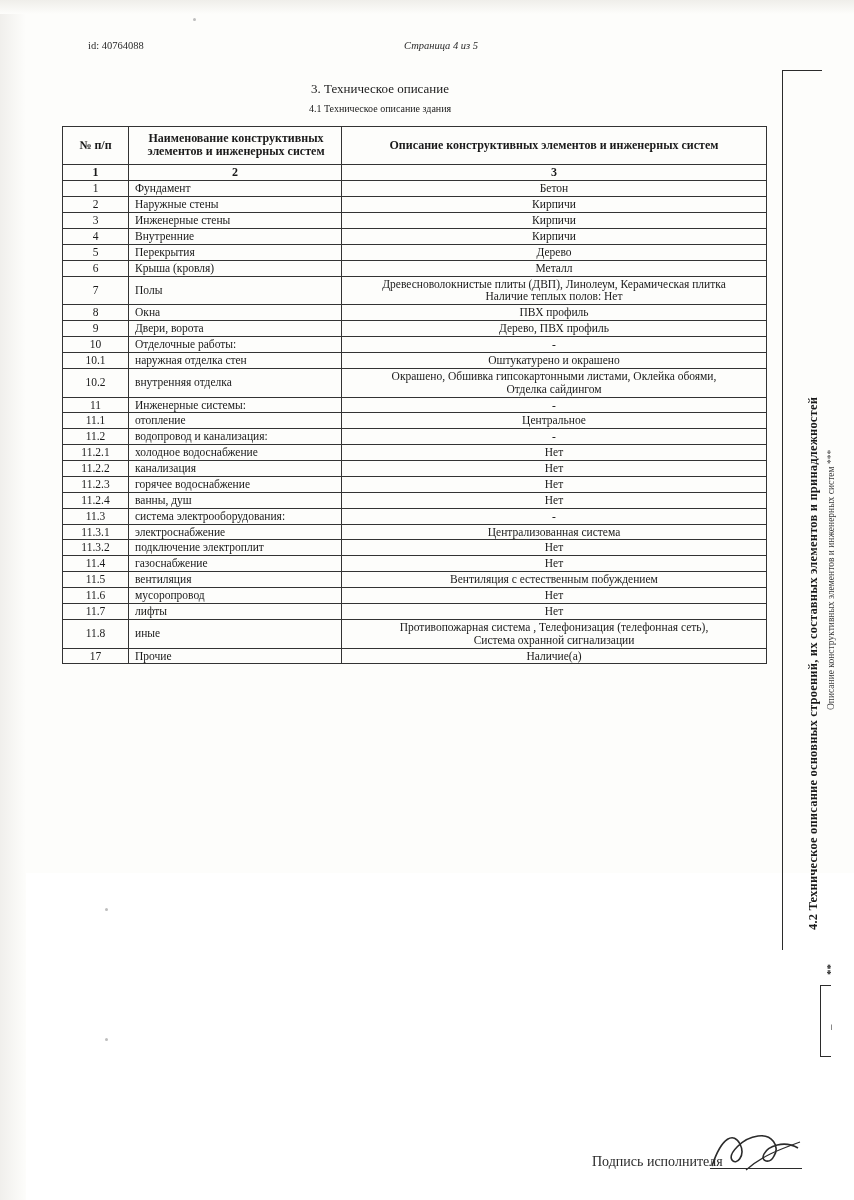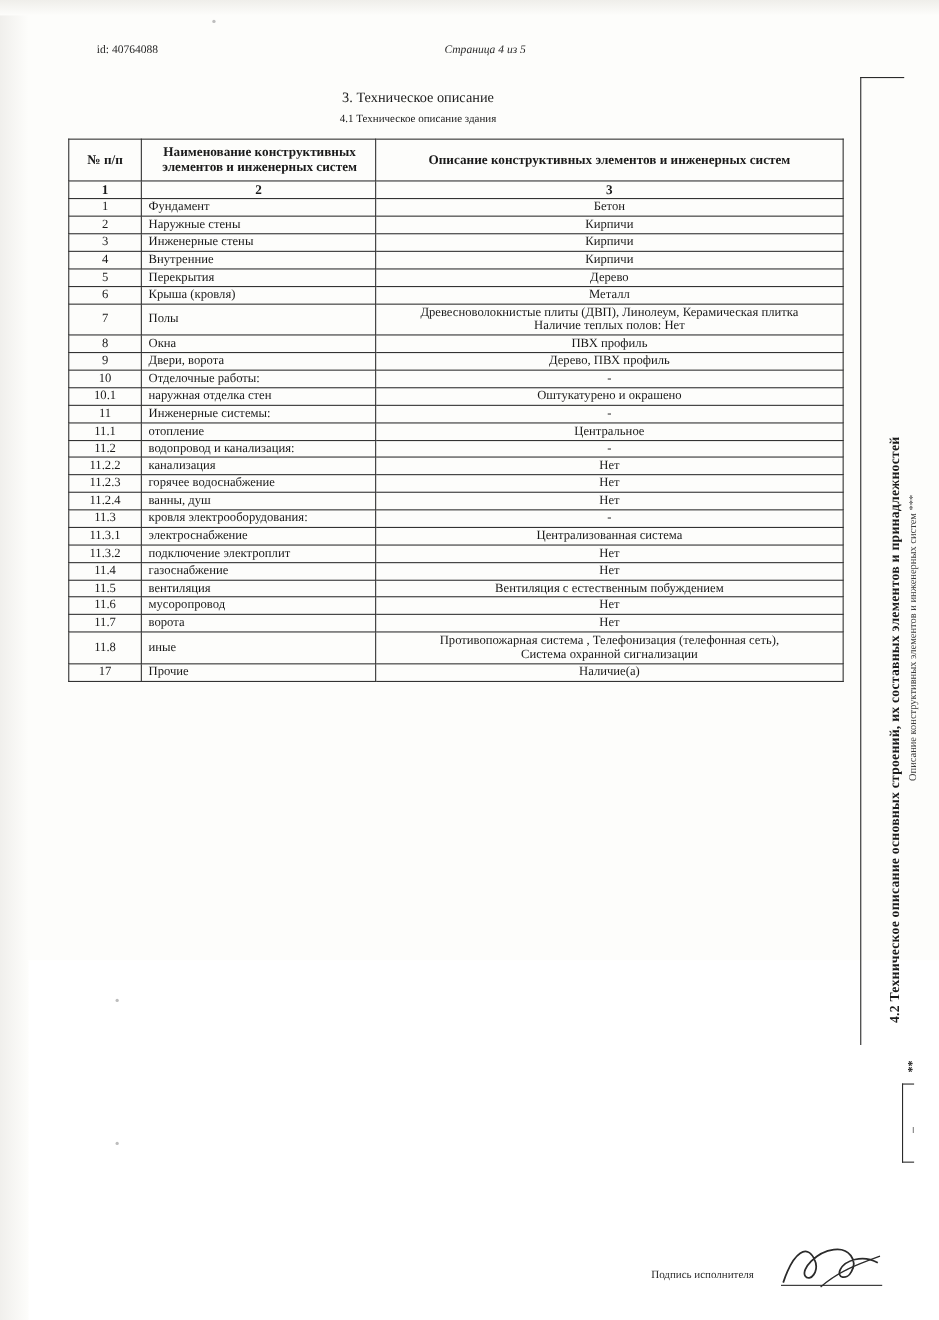--- a/index.html
+++ b/index.html
@@ -151,21 +151,21 @@
     height: 70px;
     border-left: 1px solid #2b2b2b;
     border-top: 1px solid #2b2b2b;
     border-bottom: 1px solid #2b2b2b;
   }
 
   .sign {
     position: absolute;
     left: 592px;
     top: 1154px;
-    font-size: 10px;
+    font-size: 14px;
     color: #2b2b2b;
   }
   .sign-line {
     position: absolute;
     left: 710px;
     top: 1168px;
     width: 92px;
     height: 1px;
     background: #2b2b2b;
   }
@@ -257,53 +257,63 @@
         <tr>
           <td class="c-num">10</td>
           <td class="c-name">Отделочные работы:</td>
           <td class="c-desc">-</td>
         </tr>
         <tr>
           <td class="c-num">10.1</td>
           <td class="c-name">наружная отделка стен</td>
           <td class="c-desc">Оштукатурено и окрашено</td>
         </tr>
+        <tr class="tall">
+          <td class="c-num">10.2</td>
+          <td class="c-name">внутренняя отделка</td>
+          <td class="c-desc two-line">Окрашено, Обшивка гипсокартонными листами, Оклейка обоями,<br>Отделка сайдингом</td>
+        </tr>
         <tr>
           <td class="c-num">11</td>
           <td class="c-name">Инженерные системы:</td>
           <td class="c-desc">-</td>
         </tr>
         <tr>
           <td class="c-num">11.1</td>
           <td class="c-name">отопление</td>
           <td class="c-desc">Центральное</td>
         </tr>
         <tr>
           <td class="c-num">11.2</td>
           <td class="c-name">водопровод и канализация:</td>
           <td class="c-desc">-</td>
         </tr>
         <tr>
+          <td class="c-num">11.2.1</td>
+          <td class="c-name">холодное водоснабжение</td>
+          <td class="c-desc">Нет</td>
+        </tr>
+        <tr>
           <td class="c-num">11.2.2</td>
           <td class="c-name">канализация</td>
           <td class="c-desc">Нет</td>
         </tr>
         <tr>
           <td class="c-num">11.2.3</td>
           <td class="c-name">горячее водоснабжение</td>
           <td class="c-desc">Нет</td>
         </tr>
         <tr>
           <td class="c-num">11.2.4</td>
           <td class="c-name">ванны, душ</td>
           <td class="c-desc">Нет</td>
         </tr>
         <tr>
           <td class="c-num">11.3</td>
-          <td class="c-name">кровля электрооборудования:</td>
+          <td class="c-name">система электрооборудования:</td>
           <td class="c-desc">-</td>
         </tr>
         <tr>
           <td class="c-num">11.3.1</td>
           <td class="c-name">электроснабжение</td>
           <td class="c-desc">Централизованная система</td>
         </tr>
         <tr>
           <td class="c-num">11.3.2</td>
           <td class="c-name">подключение электроплит</td>
@@ -319,21 +329,21 @@
           <td class="c-name">вентиляция</td>
           <td class="c-desc">Вентиляция с естественным побуждением</td>
         </tr>
         <tr>
           <td class="c-num">11.6</td>
           <td class="c-name">мусоропровод</td>
           <td class="c-desc">Нет</td>
         </tr>
         <tr>
           <td class="c-num">11.7</td>
-          <td class="c-name">ворота</td>
+          <td class="c-name">лифты</td>
           <td class="c-desc">Нет</td>
         </tr>
         <tr class="tall">
           <td class="c-num">11.8</td>
           <td class="c-name">иные</td>
           <td class="c-desc two-line">Противопожарная система , Телефонизация (телефонная сеть),<br>Система охранной сигнализации</td>
         </tr>
         <tr>
           <td class="c-num">17</td>
           <td class="c-name">Прочие</td>

